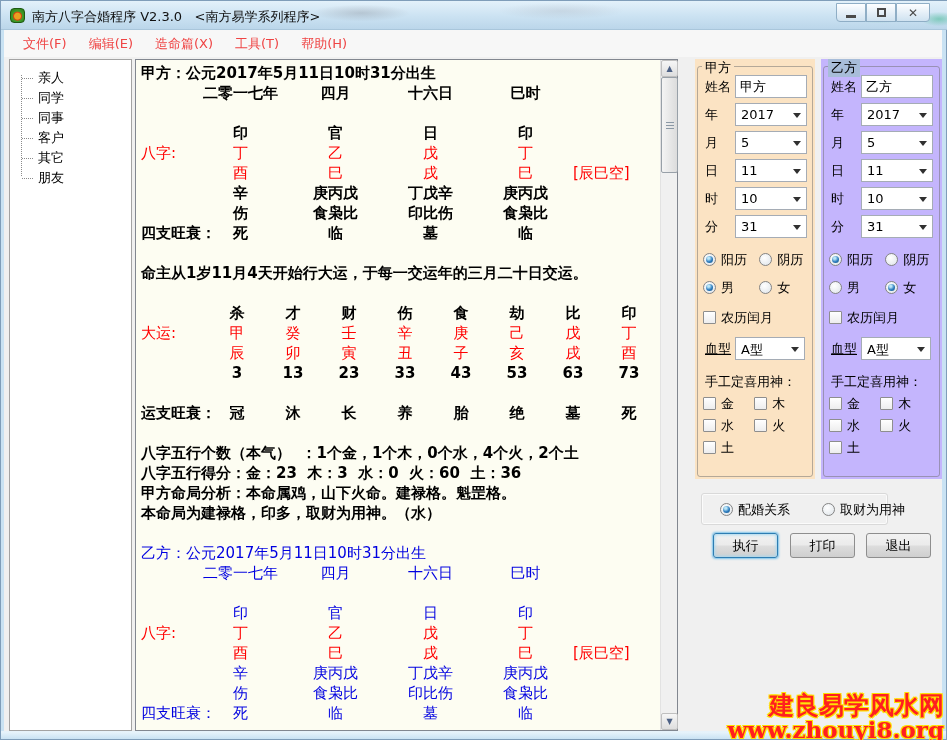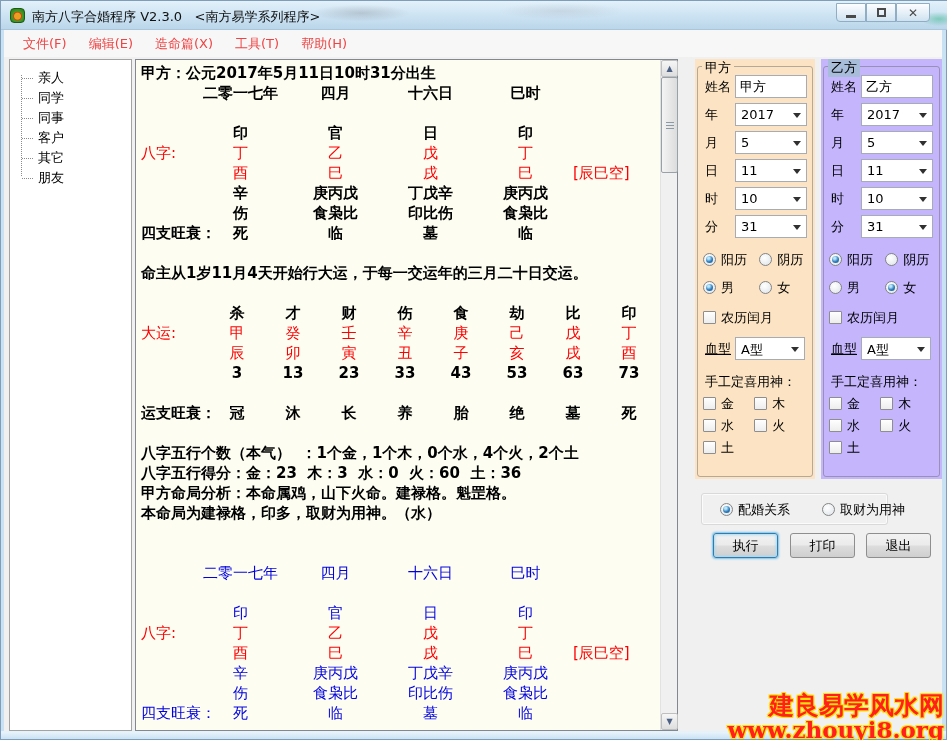--- a/index.html
+++ b/index.html
@@ -205,20 +205,21 @@
         <div class="frow ink-k" style="top:343px">
           <span class="labd" style="width:80px">运支旺衰：</span>
           <span class="cells" style="margin-left:-12px"><span class="cd">冠</span><span class="cd">沐</span><span class="cd">长</span><span class="cd">养</span><span class="cd">胎</span><span class="cd">绝</span><span class="cd">墓</span><span class="cd">死</span></span>
         </div>
 
         <div class="trow ink-k" style="top:383px">八字五行个数（本气）  ：1个金，1个木，0个水，4个火，2个土</div>
         <div class="trow ink-k" style="top:403px">八字五行得分：金：23  木：3  水：0  火：60  土：36</div>
         <div class="trow ink-k" style="top:423px">甲方命局分析：本命属鸡，山下火命。建禄格。魁罡格。</div>
         <div class="trow ink-k" style="top:443px">本命局为建禄格，印多，取财为用神。（水）</div>
 
+        <div class="trow ink-b" style="top:483px">乙方：公元2017年5月11日10时31分出生</div>
         <div class="frow ink-b" style="top:503px">
           <span class="lab"></span>
           <span class="cells"><span class="c">二零一七年</span><span class="c">四月</span><span class="c">十六日</span><span class="c">巳时</span></span>
         </div>
         <div class="frow ink-b" style="top:543px">
           <span class="lab"></span>
           <span class="cells"><span class="c">印</span><span class="c">官</span><span class="c">日</span><span class="c">印</span></span>
         </div>
         <div class="frow" style="top:563px">
           <span class="lab ink-r">八字:</span>

